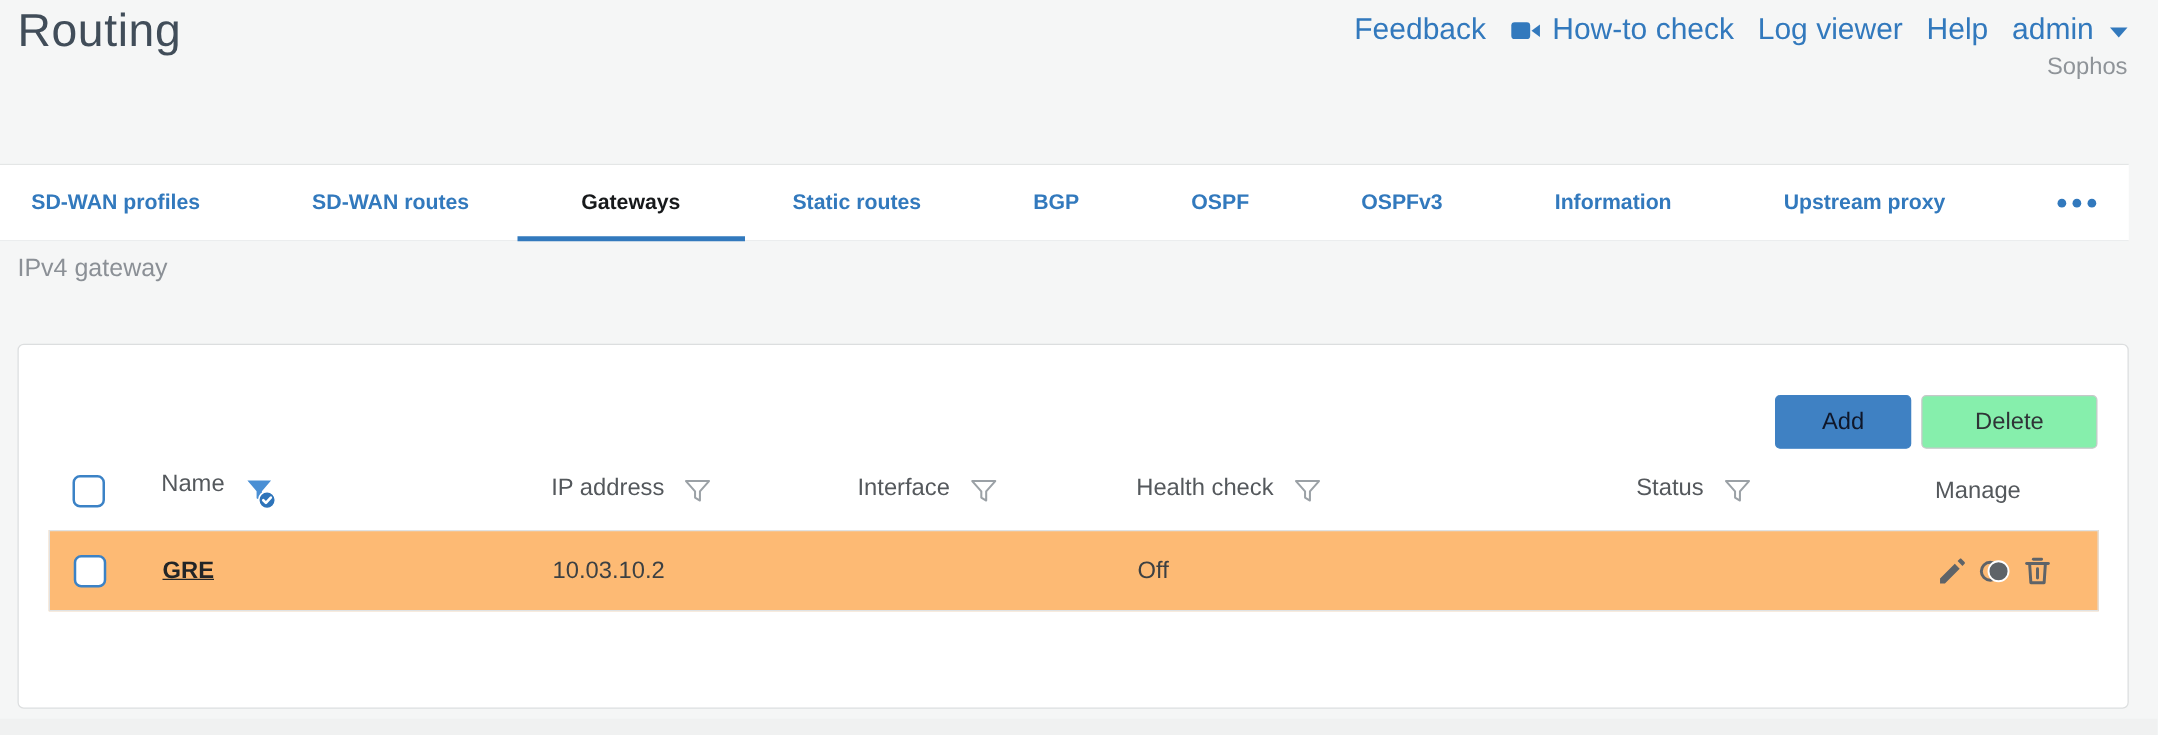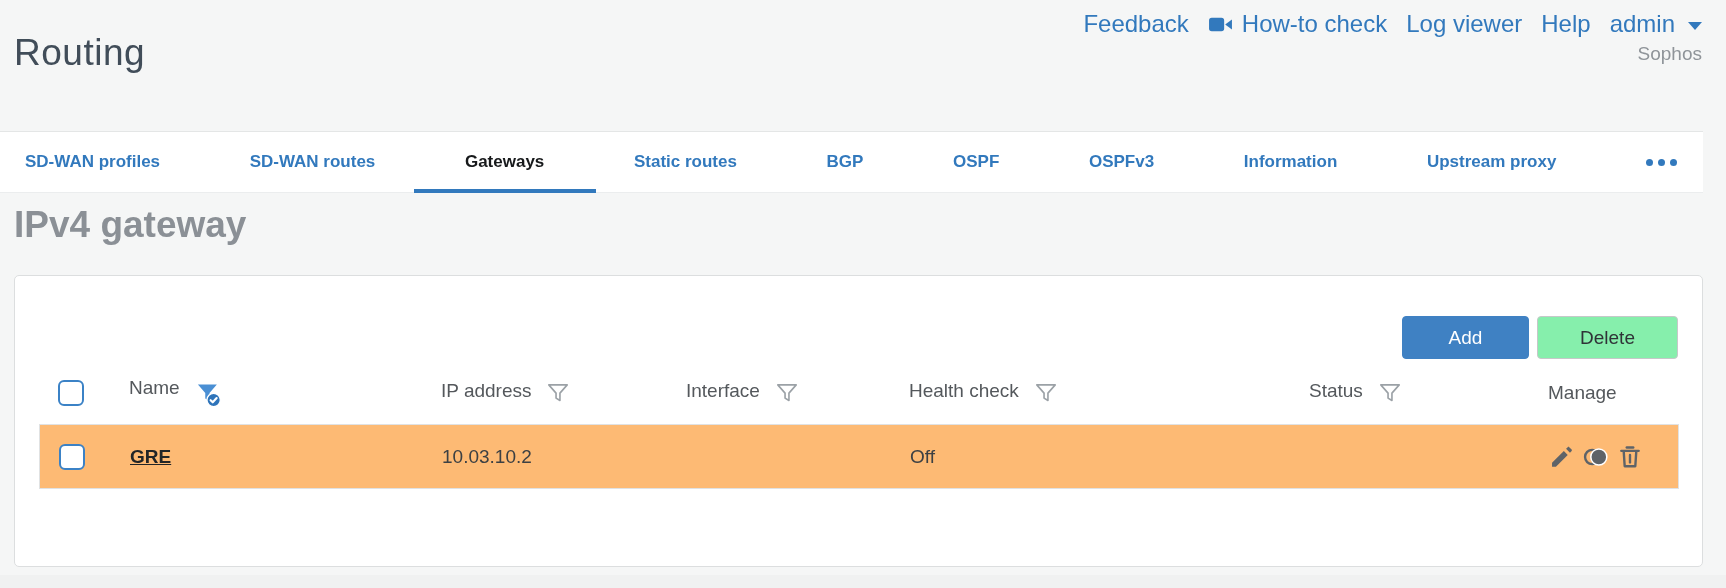--- a/index.html
+++ b/index.html
@@ -8,21 +8,21 @@
     position:relative;
     background:#f5f6f6;
     font-family:"Liberation Sans", sans-serif;
     overflow:hidden;
     color:#3c4043;
   }
 
   
   .page-title {
     position:absolute; left:14px; top:4px;
-    font-size:37px; font-weight:400; color:#414d59; letter-spacing:.5px;margin-top:28px;
+    font-size:37px; font-weight:400; color:#414d59; letter-spacing:.5px;
   }
   .top-right {
     position:absolute; top:10px; right:24px;
     display:flex; flex-direction:column; align-items:flex-end;
   }
   .nav-links {
     display:flex; align-items:center; gap:19px;
     font-size:24px; color:#3279bd;
   }
   .nav-link { display:flex; align-items:center; gap:9px; cursor:pointer; white-space:nowrap; }
@@ -49,29 +49,29 @@
   .tab.active::after {
     content:""; position:absolute; bottom:-1px; left:50%;
     transform:translateX(-50%); width:182px; height:4px; background:#3279bd;
   }
   .tab-more { display:flex; align-items:center; gap:5px; cursor:pointer; }
   .tab-more i { width:7px; height:7px; border-radius:50%; background:#3279bd; display:block; }
 
   
   .section-heading {
     position:absolute; left:14px; top:204px;
-    font-size:37px; font-weight:700; color:#8b9096;text-align:right;
+    font-size:20px; font-weight:400; color:#8b9096;text-align:right;
   }
   .panel {
     position:absolute; left:14px; top:275px; width:1689px; height:292px;
     background:#fff; border:1px solid #dcdedf; border-radius:5px;
   }
   .btn-row { position:absolute; top:40px; right:24px; display:flex; gap:8px; }
   .btn { height:43px; border-radius:4px; font-size:19px; font-family:inherit; cursor:pointer; }
-  .btn-add { width:127px; background:#3f81c3; border:1px solid #3f81c3; color:#ffffff; }
+  .btn-add { width:109px; background:#3f81c3; border:1px solid #3f81c3; color:#0f172a; }
   .btn-delete { width:141px; background:#86efac; border:1px solid #c6c8c9; color:#2f3337; }
 
   
   .grid {
     display:grid;
     grid-template-columns:90px 312px 245px 223px 400px 239px 1fr;
     align-items:center;
   }
   .t-header {
     position:absolute; top:96px; left:24px; width:1640px; height:42px;

